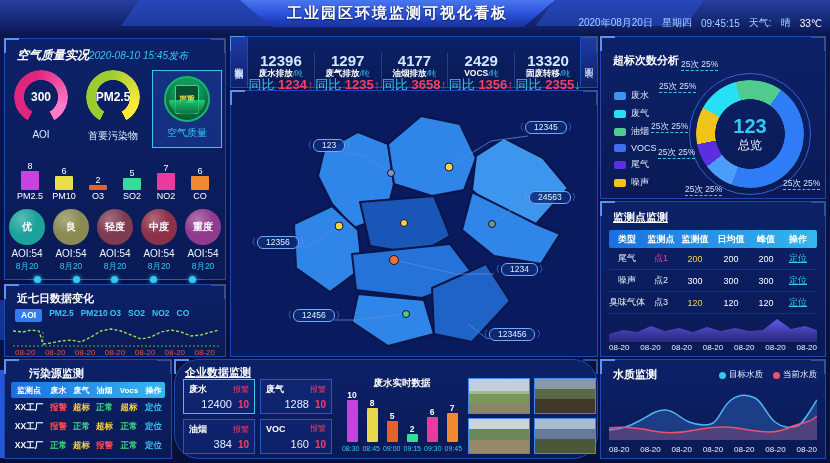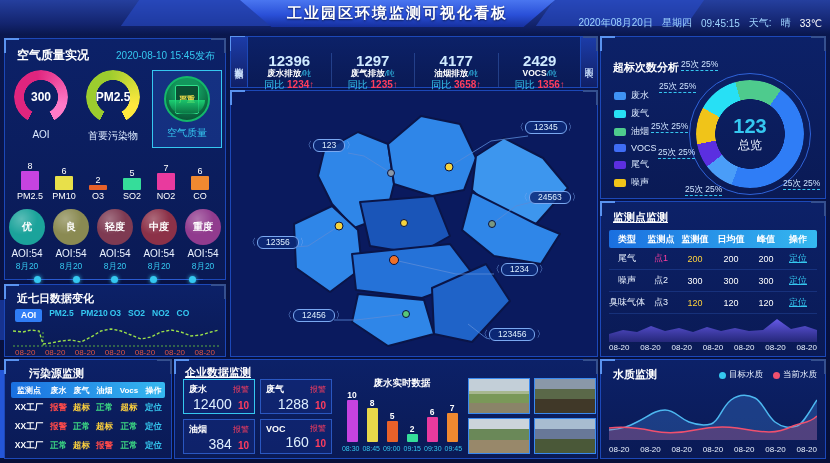--- a/index.html
+++ b/index.html
@@ -23,21 +23,21 @@
          border:1px solid #1c48b8;}
   .panel::before{content:"";position:absolute;left:-1px;top:-1px;width:13px;height:13px;
          border-left:2px solid #5a93f0;border-top:2px solid #5a93f0;}
   .panel::after{content:"";position:absolute;right:-1px;top:-1px;width:13px;height:13px;
          border-right:2px solid #35508f;border-top:2px solid #35508f;}
   .ptitle{font-size:12px;font-weight:bold;color:#fff;}
   .edge-bar{position:absolute;left:0;top:370px;width:4px;height:88px;background:#2456d8;}
   .edge-bar2{position:absolute;left:0;top:300px;width:4px;height:40px;background:#16328f;}
   
   .air{left:4px;top:38px;width:222px;height:242px;}
-  .air-head{display:flex;justify-content:space-between;align-items:center;padding:8px 10px 2px 12px;}
+  .air-head{display:flex;align-items:center;padding:8px 10px 2px 12px;font-style:italic;}
   .publish{font-size:10px;color:#35c8f0;}
   .gauges{display:flex;justify-content:space-around;align-items:flex-start;margin-top:4px;}
   .gauge-item{display:flex;flex-direction:column;align-items:center;width:66px;}
   .gauge{position:relative;width:54px;height:54px;}
   .ring{position:absolute;inset:0;border-radius:50%;
         -webkit-mask:radial-gradient(closest-side,transparent 62%,#000 64%);
         mask:radial-gradient(closest-side,transparent 62%,#000 64%);}
   .ring1{background:conic-gradient(from 210deg,#e0257e 0 140deg,#ff7bc8 260deg 300deg,transparent 300deg 360deg);}
   .ring2{background:conic-gradient(from 210deg,#9ccc2e 0 140deg,#ffe93d 260deg 300deg,transparent 300deg 360deg);}
   .gauge .gval{position:absolute;inset:0;display:flex;align-items:center;justify-content:center;
@@ -82,33 +82,33 @@
         background:linear-gradient(180deg,#1c3ca8 0%,#101f66 100%);cursor:pointer;}
   .vtab span{writing-mode:vertical-lr;text-orientation:upright;font-size:9px;color:#cfe4ff;letter-spacing:1px;line-height:10px;}
   .vtab-l{left:0;border-right:1px solid #1c48b8;}
   .vtab-r{right:0;border-left:1px solid #1c48b8;}
   .stats-row{position:absolute;left:17px;right:16px;top:0;bottom:0;display:flex;margin-top:16px;}
   .stat{flex:1;display:flex;flex-direction:column;align-items:center;justify-content:center;padding-top:2px;}
   .stat + .stat{border-left:1px solid rgba(80,130,220,.35);}
   .stat-value{font-size:15px;font-weight:bold;color:#cfeaff;line-height:15px;}
   .stat-label{font-size:8.5px;color:#fff;font-weight:bold;line-height:10px;}
   .stat-label .unit{color:#35c8f0;font-weight:normal;font-size:8px;}
-  .stat-yoy{font-size:10px;line-height:11px;}
+  .stat-yoy{font-size:13px;line-height:11px;}
   .yoy-l{color:#35c8f0;} .yoy-v{color:#ff3d5e;font-weight:bold;}
   
   .mappanel{left:230px;top:90px;width:368px;height:267px;background:#0a1a5e;}
   .mapsvg{position:absolute;left:5px;top:5px;}
   .map-tag{position:absolute;display:flex;align-items:center;height:13px;cursor:pointer;}
   .map-tag b{display:block;font-weight:normal;font-size:8.5px;color:#dff0ff;line-height:11px;
         background:rgba(13,42,120,.85);border:1px solid #7aa8f0;border-radius:6px;padding:0 8px;}
   .map-tag::before{content:"〈";color:#7aa8f0;font-size:9px;margin-right:1px;}
   .map-tag::after{content:"〉";color:#7aa8f0;font-size:9px;margin-left:1px;}
   
   .analysis{left:600px;top:36px;width:226px;height:163px;}
-  .analysis .ptitle{padding:23px 0 0 12px;font-size:11px;}
+  .analysis .ptitle{padding:16px 0 0 12px;font-size:11px;}
   .legend-col{position:absolute;left:13px;top:52px;display:flex;flex-direction:column;gap:5px;}
   .lg-item{display:flex;align-items:center;gap:5px;cursor:pointer;}
   .lg-swatch{width:12px;height:8px;border-radius:2px;}
   .lg-name{font-size:9px;color:#dceaff;}
   .donut-outline{position:absolute;left:88px;top:36px;width:122px;height:122px;border:1px solid #2f62d8;border-radius:50%;}
   .donut{position:absolute;left:95px;top:43px;width:108px;height:108px;border-radius:50%;
         background:conic-gradient(from 0deg,
           #4ecb8d 0 35deg,#2f7df6 35deg 200deg,#4a9df8 200deg 233deg,
           #5b2fe0 233deg 259deg,#f0c419 259deg 299deg,#27e0f5 299deg 344deg,#4ecb8d 344deg 360deg);
         -webkit-mask:radial-gradient(closest-side,transparent 64%,#000 65%);
@@ -147,30 +147,30 @@
   .stable{position:absolute;left:6px;top:22px;width:154px;height:72px;overflow:hidden;}
   .stable .shead,.stable .srow{display:grid;grid-template-columns:36px 23px 23px 23px 26px 23px;align-items:center;}
   .stable .shead{height:16px;background:linear-gradient(90deg,#1a6fe0,#35b8f0);border-radius:2px;position:relative;z-index:2;}
   .stable .shead span{font-size:8px;color:#fff;font-weight:bold;text-align:center;}
   .stable .srow{height:19px;}
   .stable .srow:first-of-type{margin-top:-10px;}
   .stable .srow span{font-size:8.5px;text-align:center;font-weight:bold;}
   .srow .sname{color:#fff;font-weight:normal;}
   .srow .sact{color:#35c8f0;font-weight:normal;cursor:pointer;}
   
-  .enterprise{left:174px;top:359px;width:424px;height:100px;}
+  .enterprise{left:174px;top:359px;width:424px;height:100px;border-radius:25px;}
   .enterprise .ptitle{padding:5px 0 0 10px;font-size:11px;text-decoration:underline;}
   .cards{position:absolute;left:8px;top:19px;display:grid;grid-template-columns:72px 72px;grid-auto-rows:35px;gap:5px;}
   .card{border:1px solid #2a57c0;background:rgba(20,45,130,.45);padding:3px 5px;display:flex;flex-direction:column;justify-content:space-between;cursor:pointer;}
   .card.selected{border:1px solid #35c8f0;}
   .card-top{display:flex;justify-content:space-between;align-items:center;}
   .card-name{font-size:9px;font-weight:bold;color:#fff;}
   .card-alarm-l{font-size:8px;color:#ff3d5e;}
   .card-bot{display:flex;justify-content:flex-end;align-items:baseline;gap:6px;}
-  .card-val{font-size:14px;color:#dff0ff;}
+  .card-val{font-size:11px;color:#dff0ff;}
   .card-alarm-v{font-size:10px;font-weight:bold;color:#ff3d5e;}
   .ebars{position:absolute;left:163px;top:17px;width:128px;height:78px;}
   .ebars-title{text-align:center;font-size:9.5px;font-weight:bold;color:#fff;}
   .ebar-row{display:flex;justify-content:center;align-items:flex-end;gap:9px;height:50px;margin-top:2px;}
   .ebar-col{display:flex;flex-direction:column;align-items:center;justify-content:flex-end;}
   .ebar-v{font-size:8.5px;font-weight:bold;color:#fff;line-height:9px;}
   .ebar{width:11px;border-radius:1px;}
   .etimes{display:flex;justify-content:center;gap:3px;margin-top:3px;}
   .etimes span{font-size:7px;color:#35c8f0;}
   .photos{position:absolute;left:293px;top:18px;display:grid;grid-template-columns:62px 62px;grid-auto-rows:36px;gap:4px;}
@@ -344,20 +344,25 @@
     </div>
     <div class="stat">
       <div class="stat-value">4177</div>
       <div class="stat-label"><span>油烟排放</span><span class="unit">/吨</span></div>
       <div class="stat-yoy"><span class="yoy-l">同比</span> <span class="yoy-v">3658</span><span style="color: rgb(255, 61, 94);">↑</span></div>
     </div>
     <div class="stat">
       <div class="stat-value">2429</div>
       <div class="stat-label"><span>VOCS</span><span class="unit">/吨</span></div>
       <div class="stat-yoy"><span class="yoy-l">同比</span> <span class="yoy-v">1356</span><span style="color: rgb(255, 61, 94);">↑</span></div>
+    </div>
+    <div class="stat">
+      <div class="stat-value">13320</div>
+      <div class="stat-label"><span>固废转移</span><span class="unit">/吨</span></div>
+      <div class="stat-yoy"><span class="yoy-l">同比</span> <span class="yoy-v">2355</span><span style="color: rgb(61, 220, 132);">↓</span></div>
     </div>
   </div>
 </div>
 
 <div class="panel mappanel">
   <svg class="mapsvg" width="358" height="255" viewBox="0 0 358 255">
     <g stroke="#0a1548" stroke-width="2" stroke-linejoin="round">
       <path d="M88,55 L122,36 L152,48 L158,88 L150,120 L118,132 L96,108 L82,80 Z" fill="#2f86e8"></path>
       <path d="M152,48 L185,20 L224,28 L240,62 L228,94 L196,100 L158,88 Z" fill="#2f86e8"></path>
       <path d="M240,60 L268,42 L307,62 L332,92 L300,128 L262,118 L236,94 Z" fill="#3d96ee"></path>

